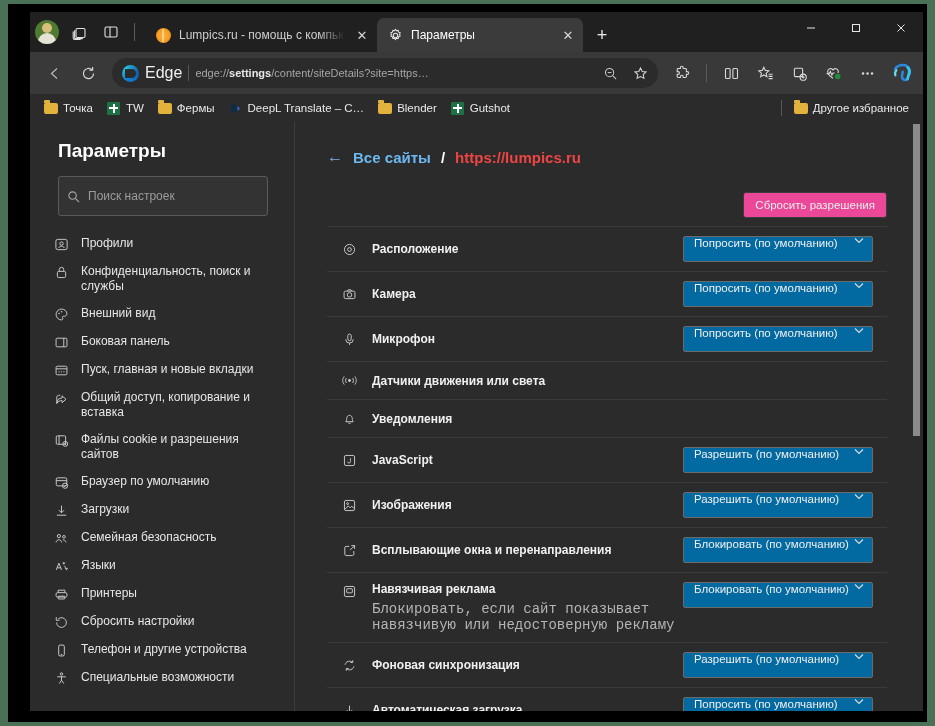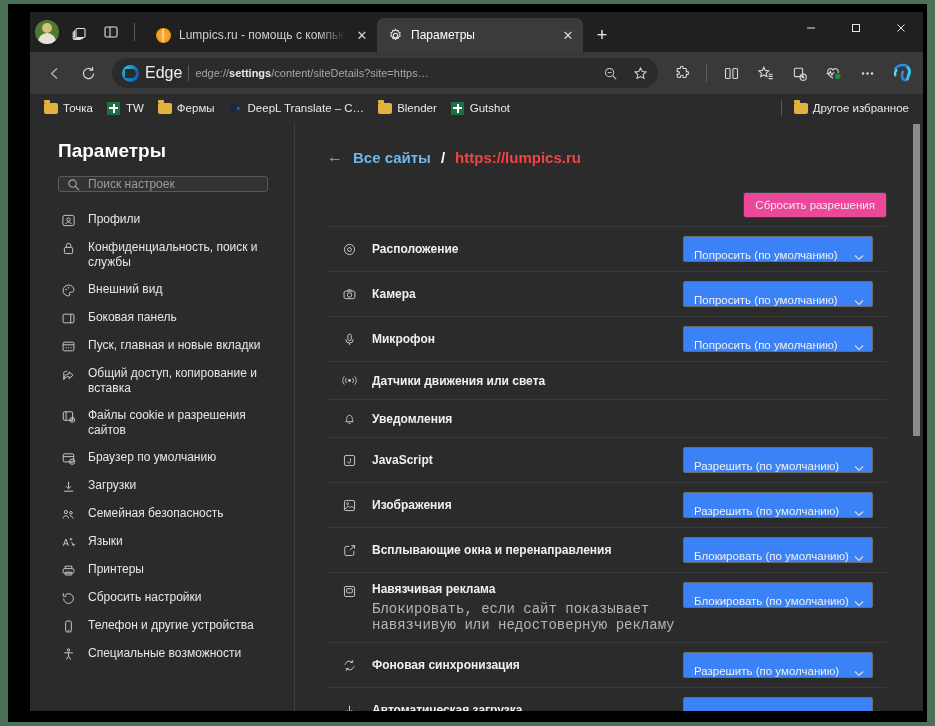--- a/index.html
+++ b/index.html
@@ -220,38 +220,38 @@
     border-right: 1px solid #3d3d3d;
     padding: 18px 0 0 0;
     overflow: hidden;
   }
   .settings-title {
     font-size: 19px; color: #ffffff; font-weight: 600;
     padding: 0 0 14px 28px;
   }
   .searchbox {
     margin: 0 26px 10px 28px;
-    height: 16px;
+    height: 40px;
     background: #333333;
     border: 1px solid #5a5a5a;
     border-radius: 3px;
     display: flex; align-items: center;
     padding: 0 8px; gap: 8px;
   }
   .searchbox input {
     background: transparent; border: none; outline: none;
     color: #cfcfcf; font-size: 12px;
     font-family: "Liberation Sans", sans-serif;
     width: 100%;
   }
   .searchbox input::placeholder { color: #9b9b9b; }
   .navlist { padding: 4px 0 0 0; }
   .navitem {
     display: flex; align-items: flex-start; gap: 12px;
-    padding: 6px 16px 6px 30px;
+    padding: 6px 16px 6px 23px;
     color: #e6e6e6; font-size: 12px; line-height: 15px;
     min-height: 28px;
   }
   .navitem .nicon {
     width: 16px; height: 16px; flex: 0 0 16px;
     display: flex; align-items: center; justify-content: center;
     color: #cfcfcf; margin-top: 0px;
   }
   .navitem .nlabel { padding-top: 0px; }
 
@@ -301,26 +301,26 @@
     flex: 1 1 auto;
   }
   .perm-row .pdesc {
     font-size: 14px; color: #b4b4b4; font-weight: 400;
     margin-top: 5px;
     font-family: Liberation Mono, monospace;
   }
   .select {
     width: 190px; flex: 0 0 190px;
     height: 26px;
-    background: #3b82f6;
+    background: #0369a1;
     border: 1px solid #6b6b6b;
     border-radius: 2px;
     color: #f0f0f0;
     font-size: 11.5px;
-    display: flex; align-items: flex-end;
+    display: flex; align-items: flex-start;
     padding: 0 8px 0 10px;
   }
   .select .sv { flex: 1 1 auto; }
   .select .chev { color: #dcdcdc; font-size: 10px; }
 
   
   .scrollbar {
     position: absolute;
     right: 0; top: 0; width: 13px; height: 100%;
     background: #2b2b2b;

